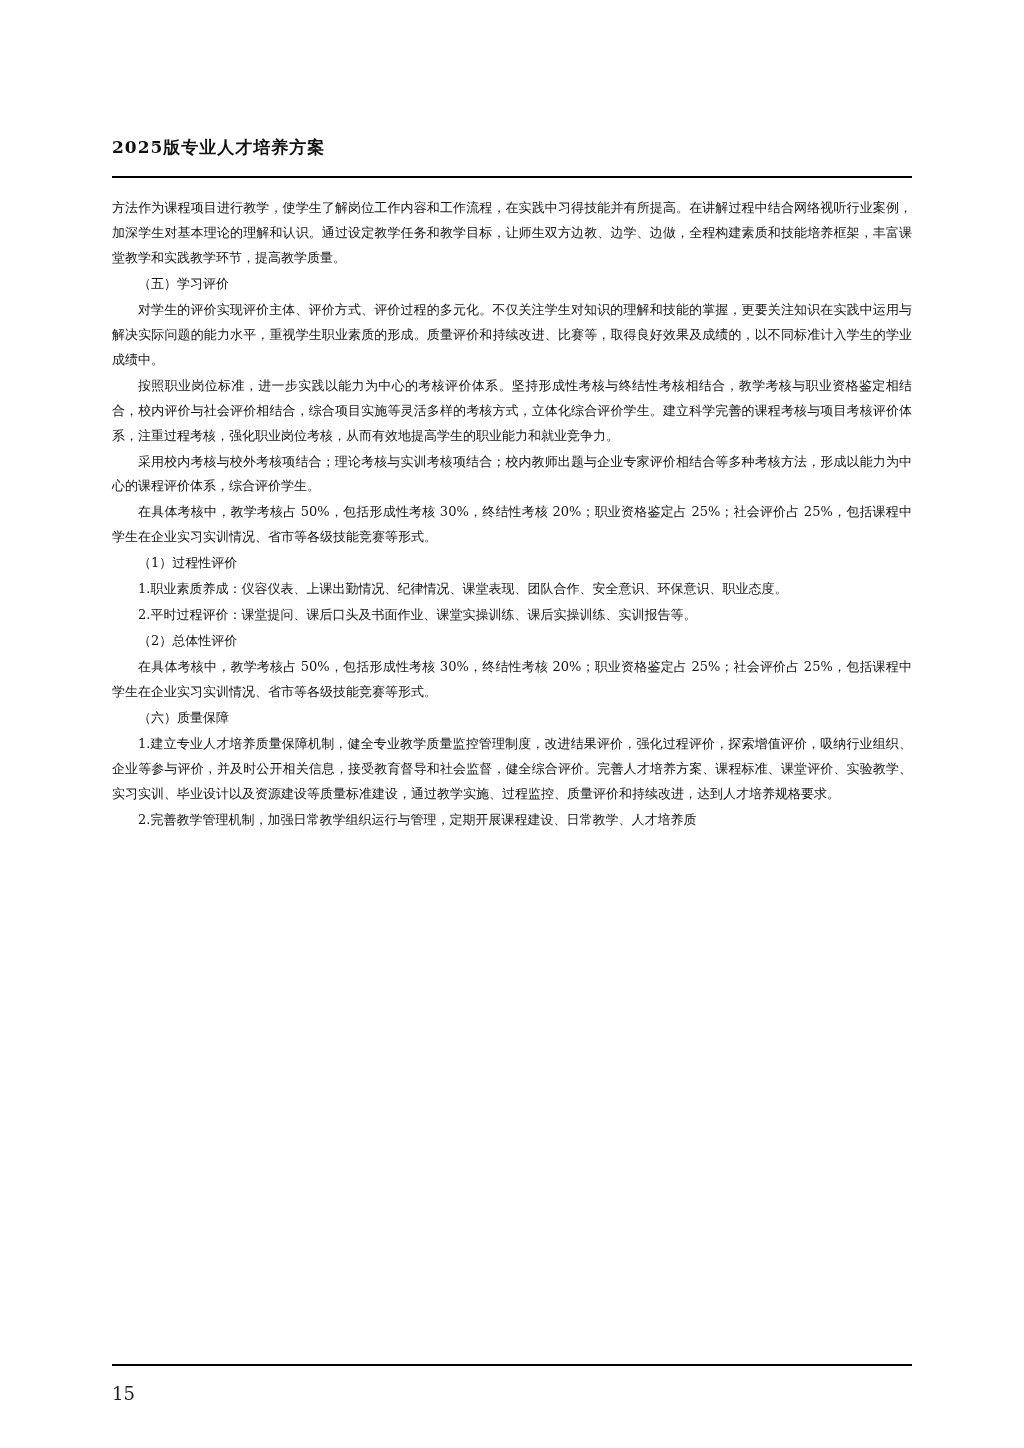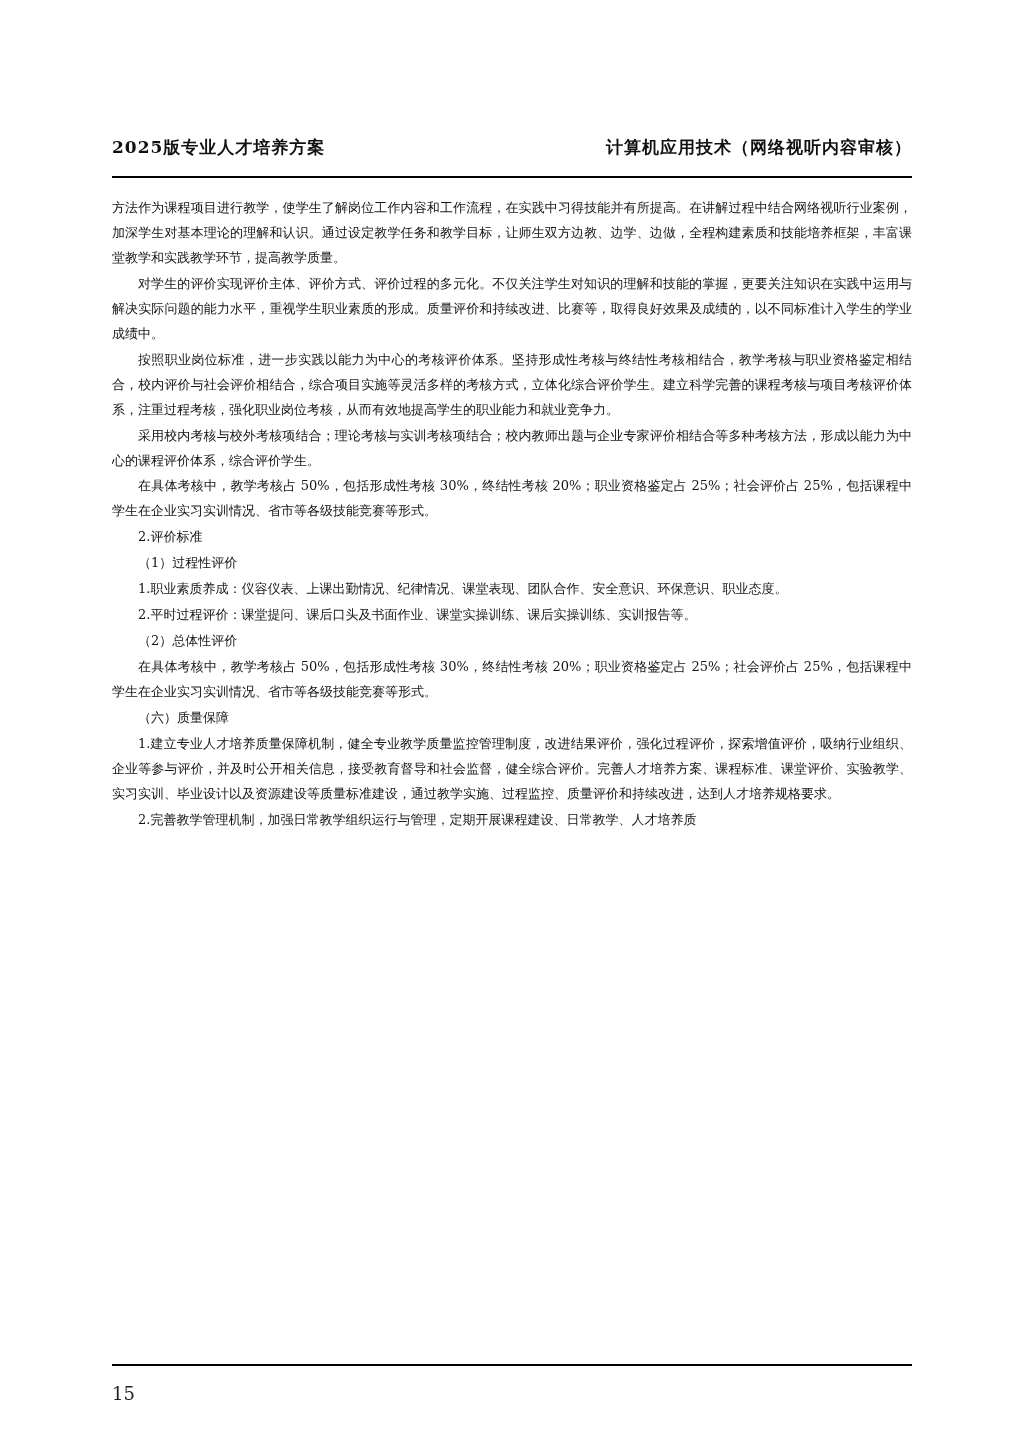--- a/index.html
+++ b/index.html
@@ -86,31 +86,30 @@
     color: #222;
   }
 </style>
 </head>
 <body>
 
 <div class="page">
 
   <div class="header">
     <div class="header-left">2025版专业人才培养方案</div>
-    <div class="header-right">计算机应用技术（网络视听内容审核）</div>
   </div>
   <div class="header-rule"></div>
 
   <div class="content">
     <p class="noindent">方法作为课程项目进行教学，使学生了解岗位工作内容和工作流程，在实践中习得技能并有所提高。在讲解过程中结合网络视听行业案例，加深学生对基本理论的理解和认识。通过设定教学任务和教学目标，让师生双方边教、边学、边做，全程构建素质和技能培养框架，丰富课堂教学和实践教学环节，提高教学质量。</p>
+    <p class="indent2">（五）学习评价</p>
     <p class="indent2">对学生的评价实现评价主体、评价方式、评价过程的多元化。不仅关注学生对知识的理解和技能的掌握，更要关注知识在实践中运用与解决实际问题的能力水平，重视学生职业素质的形成。质量评价和持续改进、比赛等，取得良好效果及成绩的，以不同标准计入学生的学业成绩中。</p>
     <p class="indent2">按照职业岗位标准，进一步实践以能力为中心的考核评价体系。坚持形成性考核与终结性考核相结合，教学考核与职业资格鉴定相结合，校内评价与社会评价相结合，综合项目实施等灵活多样的考核方式，立体化综合评价学生。建立科学完善的课程考核与项目考核评价体系，注重过程考核，强化职业岗位考核，从而有效地提高学生的职业能力和就业竞争力。</p>
     <p class="indent2">采用校内考核与校外考核项结合；理论考核与实训考核项结合；校内教师出题与企业专家评价相结合等多种考核方法，形成以能力为中心的课程评价体系，综合评价学生。</p>
     <p class="indent2">在具体考核中，教学考核占 50%，包括形成性考核 30%，终结性考核 20%；职业资格鉴定占 25%；社会评价占 25%，包括课程中学生在企业实习实训情况、省市等各级技能竞赛等形式。</p>
-    <p class="indent2">2.评价标准</p>
     <p class="indent2">（1）过程性评价</p>
     <p class="indent2">1.职业素质养成：仪容仪表、上课出勤情况、纪律情况、课堂表现、团队合作、安全意识、环保意识、职业态度。</p>
     <p class="indent2">2.平时过程评价：课堂提问、课后口头及书面作业、课堂实操训练、课后实操训练、实训报告等。</p>
     <p class="indent2">（2）总体性评价</p>
     <p class="indent2">在具体考核中，教学考核占 50%，包括形成性考核 30%，终结性考核 20%；职业资格鉴定占 25%；社会评价占 25%，包括课程中学生在企业实习实训情况、省市等各级技能竞赛等形式。</p>
     <p class="indent2">（六）质量保障</p>
     <p class="indent2">1.建立专业人才培养质量保障机制，健全专业教学质量监控管理制度，改进结果评价，强化过程评价，探索增值评价，吸纳行业组织、企业等参与评价，并及时公开相关信息，接受教育督导和社会监督，健全综合评价。完善人才培养方案、课程标准、课堂评价、实验教学、实习实训、毕业设计以及资源建设等质量标准建设，通过教学实施、过程监控、质量评价和持续改进，达到人才培养规格要求。</p>
     <p class="indent2">2.完善教学管理机制，加强日常教学组织运行与管理，定期开展课程建设、日常教学、人才培养质</p>
   </div>
 

